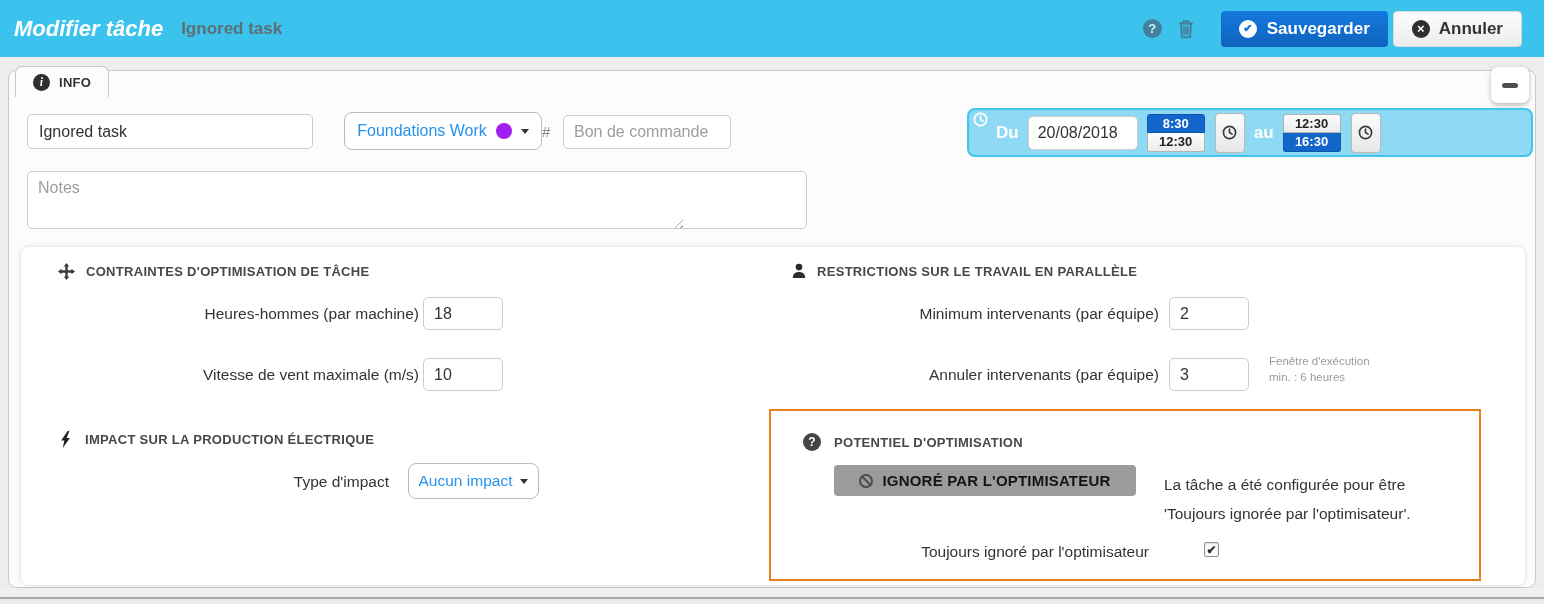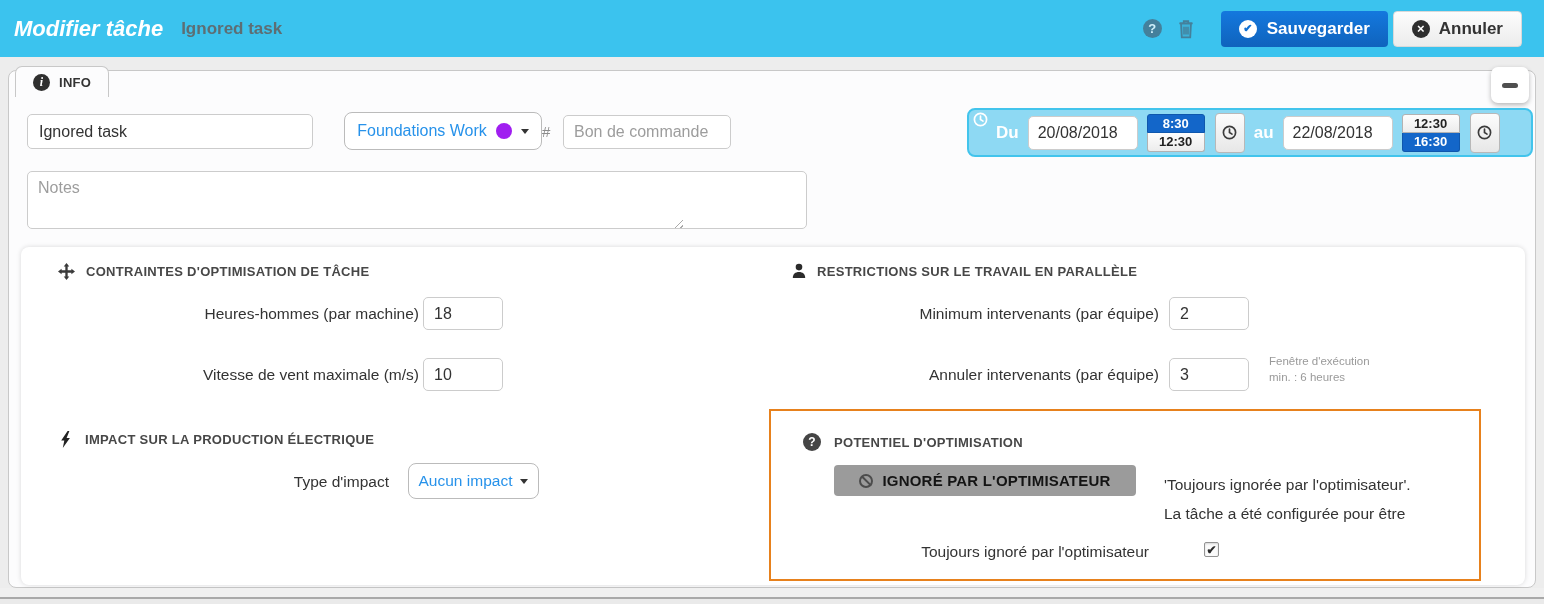--- a/index.html
+++ b/index.html
@@ -171,21 +171,20 @@
         <div class="tcell idle bottom">12:30</div>
       </div>
       <div class="clock-btn">
         <svg width="15" height="15" viewBox="0 0 16 16">
             <circle cx="8" cy="8" r="6.5" fill="none" stroke="currentColor" stroke-width="1.8"></circle>
             <path d="M8 4.4V8l2.7 1.7" fill="none" stroke="currentColor" stroke-width="1.8" stroke-linecap="round"></path>
           </svg>
       </div>
     </div>
     <span class="du-au">au</span>
-    <input type="text" class="date-input" value="22/08/2018" style="">
     <div class="time-group">
       <div class="time-stack">
         <div class="tcell idle top">12:30</div>
         <div class="tcell active bottom">16:30</div>
       </div>
       <div class="clock-btn">
         <svg width="15" height="15" viewBox="0 0 16 16">
             <circle cx="8" cy="8" r="6.5" fill="none" stroke="currentColor" stroke-width="1.8"></circle>
             <path d="M8 4.4V8l2.7 1.7" fill="none" stroke="currentColor" stroke-width="1.8" stroke-linecap="round"></path>
           </svg>
@@ -246,22 +245,22 @@
     <div class="orange-box"></div>
     <div class="sec-header" style="left:782px; top:186px; gap:13px;">
       <span class="qcircle">?</span>
       <span class="sec-title">POTENTIEL D'OPTIMISATION</span>
     </div>
     <div class="badge">
       <span class="ban"></span>
       <span>IGNORÉ PAR L'OPTIMISATEUR</span>
     </div>
     <div class="desc">
+      <div>La tâche a été configurée pour être</div>
       <div>'Toujours ignorée par l'optimisateur'.</div>
-      <div>La tâche a été configurée pour être</div>
     </div>
     <span class="chk-label">Toujours ignoré par l'optimisateur</span>
     <span class="checkbox">✔</span>
 
   </div>
 </div>
 
 <div class="footer-strip"></div>
 <div class="footer-line"></div>
 <div class="footer-under"></div>

